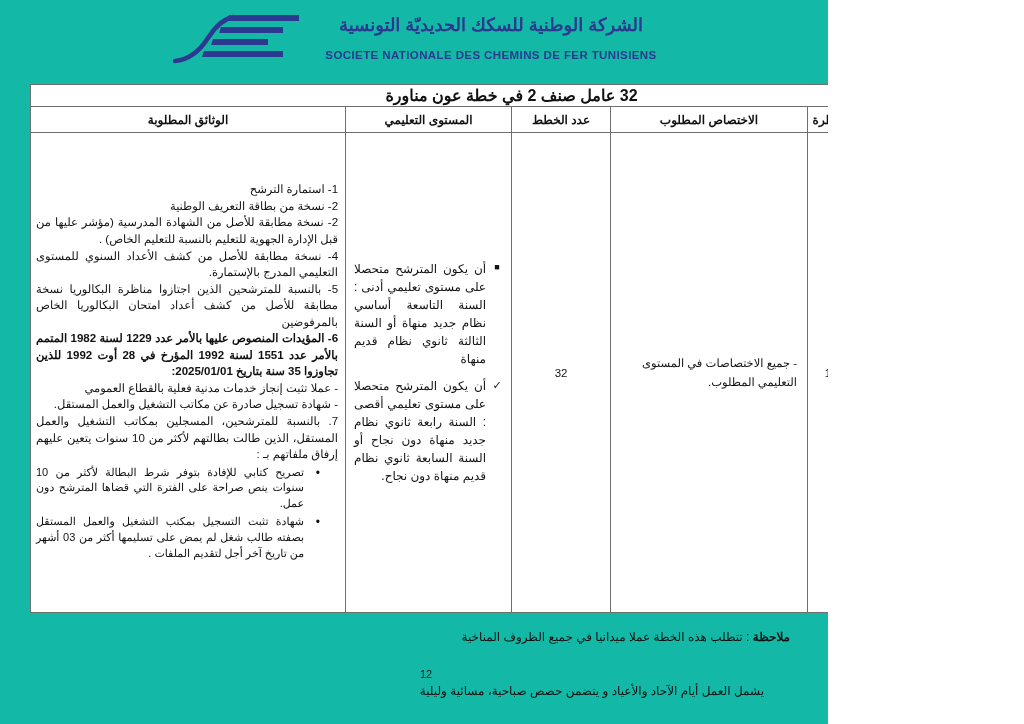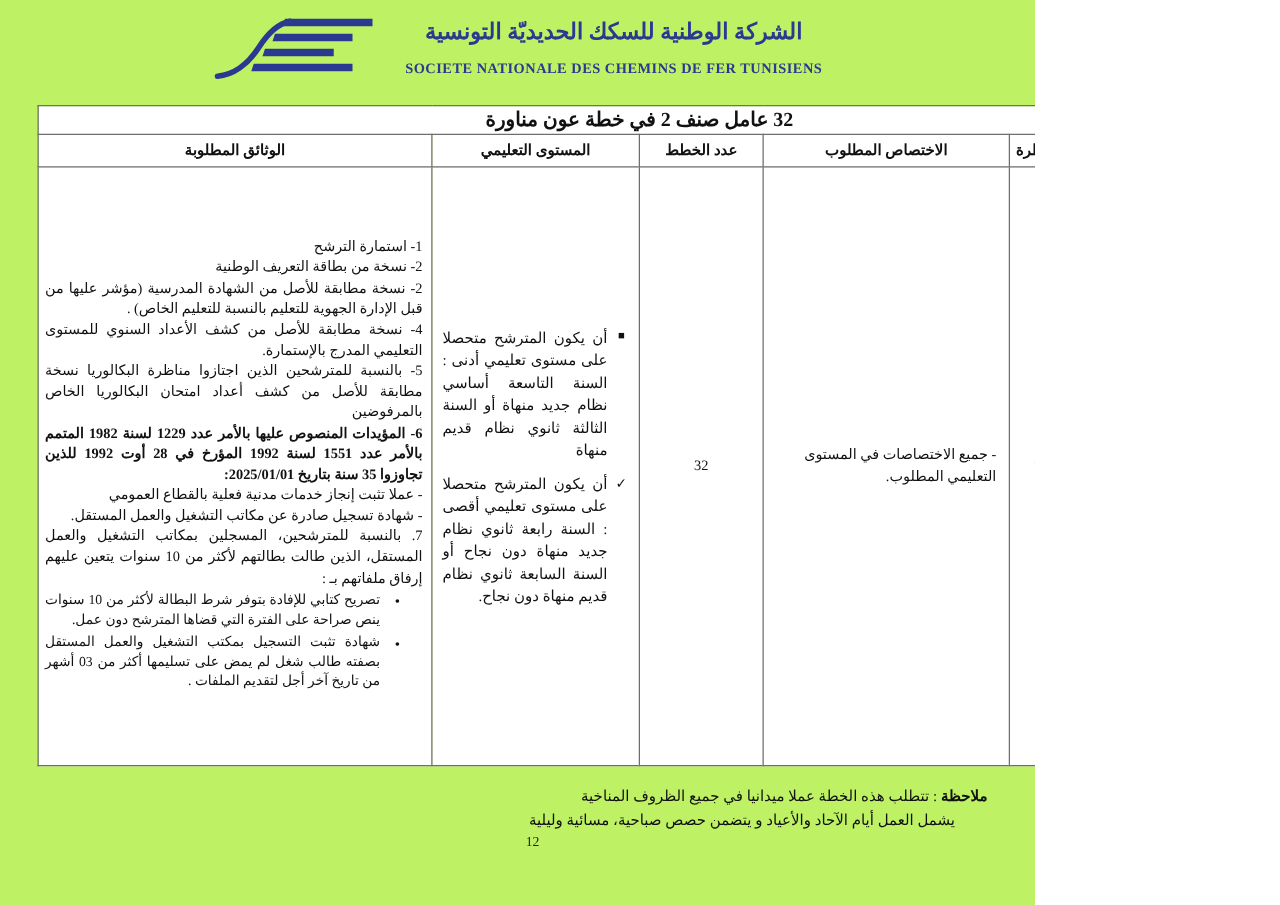--- a/index.html
+++ b/index.html
@@ -1,19 +1,19 @@
 <!DOCTYPE html>
 <html lang="ar"><head>
 <meta charset="utf-8">
 <style>
   * { margin:0; padding:0; box-sizing:border-box; }
   html,body { background:#ffffff; }
   .page {
-    position:relative; width:828px; height:724px; background:#bef264;
-    font-family:Liberation Serif, serif; color:#1a1a1a; overflow:hidden;
+    position:relative; width:828px; height:724px; background:#14b8a6;
+    font-family:Liberation Sans, sans-serif; color:#1a1a1a; overflow:hidden;
   }
 
   
   .header {
     position:absolute; top:8px; left:0; width:100%;
     display:flex; justify-content:center; align-items:center; gap:22px;
   }
   .logo-wrap { width:132px; height:58px; flex:0 0 auto; }
   .brand { text-align:center; }
   .brand .ar {
@@ -57,21 +57,21 @@
   .doc-bullet { display:flex; gap:6px; margin:2px 0 2px 0; padding-right:18px; }
   .doc-bullet .b-marker { flex:0 0 10px; font-size:12px; line-height:1.44; }
   .doc-bullet .b-text { flex:1; text-align:justify; line-height:1.44; font-size:11px; }
 
   
   .note {
     position:absolute; top:628px; right:38px; direction:rtl; text-align:right;
     font-size:12px; line-height:1.55; color:#111;
   }
   .note .lbl { font-weight:bold; }
-  .note .line2 { padding-right:26px; }
+  .note .line2 { padding-right:26px;margin-top:35px; }
   .page-num {
     position:absolute; top:668px; left:0; width:100%; text-align:center;
     font-size:11px; color:#222;padding-left:24px;
   }
 </style>
 </head>
 <body>
 
 <div class="page">
 

